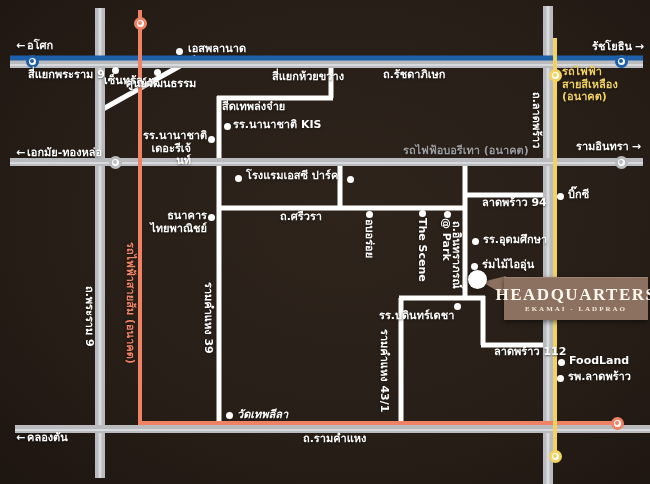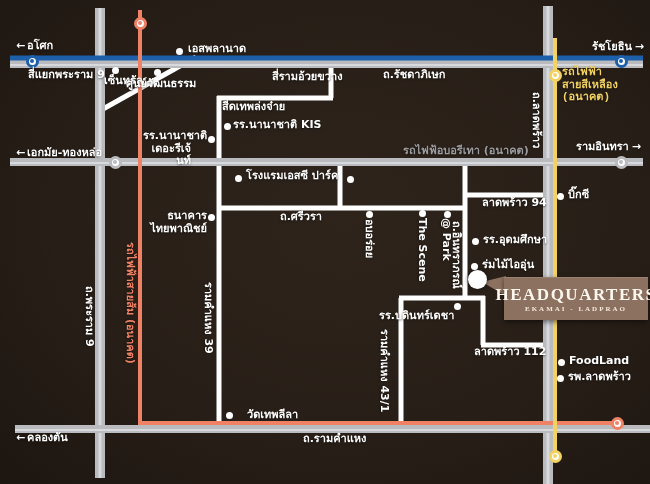--- a/index.html
+++ b/index.html
@@ -137,23 +137,23 @@
     </div>
     <div class="terminal t-orange" style="left: 610.5px; top: 416.5px;">
       <span class="core"></span>
     </div>
     <div class="lbl" style="left: 16px; top: 40px;"><span class="arrow">← </span><span>อโศก</span></div>
     <div class="lbl" style="left: 188px; top: 43px;"><span>เอสพลานาด</span></div>
     <div class="lbl" style="left: 592px; top: 41px;"><span>รัชโยธิน</span><span class="arrow"> →</span></div>
     <div class="lbl" style="left: 28px; top: 69px;"><span>สี่แยกพระราม 9</span></div>
     <div class="lbl" style="left: 104px; top: 75px;"><span>เซ็นทรัล</span></div>
     <div class="lbl" style="left: 126px; top: 78px;"><span>ศูนย์วัฒนธรรม</span></div>
-    <div class="lbl" style="left: 272px; top: 71px;"><span>สี่รามอ้วยขวาง</span></div>
+    <div class="lbl" style="left: 272px; top: 71px;"><span>สี่แยกห้วยขวาง</span></div>
     <div class="lbl" style="left: 383px; top: 69px;"><span>ถ.รัชดาภิเษก</span></div>
-    <div class="lbl yellow" style="left: 562px; top: 66px; font-family: Liberation Mono, monospace;"><span>รถไฟฟ้า
+    <div class="lbl yellow" style="left: 562px; top: 66px;"><span>รถไฟฟ้า
 สายสีเหลือง
 (อนาคต)</span></div>
     <div class="lbl" style="left: 222px; top: 101px;"><span>สี่ดเทพล่งจ๋าย</span></div>
     <div class="lbl" style="left: 233px; top: 119px;"><span>รร.นานาชาติ KIS</span></div>
     <div class="lbl right" style="left: 143px; top: 130px; width: 48px;"><span>รร.นานาชาติ
 เดอะรีเจ้นท์</span></div>
     <div class="lbl" style="left: 16px; top: 147px;"><span class="arrow">← </span><span>เอกมัย-ทองหล่อ</span></div>
     <div class="lbl gray" style="left: 403px; top: 145px;"><span>รถไฟฟ้อบอรีเทา (อนาคต)</span></div>
     <div class="lbl" style="left: 576px; top: 141px;"><span>รามอินทรา</span><span class="arrow"> →</span></div>
     <div class="lbl v" style="left: 542px; top: 92px;"><span>ถ.ลาดพร้าว</span></div>
@@ -167,22 +167,22 @@
     <div class="lbl v" style="left: 462px; top: 221px;"><span>ถ.อินทราภรณ์</span></div>
     <div class="lbl" style="left: 482px; top: 197px;"><span>ลาดพร้าว 94</span></div>
     <div class="lbl" style="left: 568px; top: 189px;"><span>บิ๊กซี</span></div>
     <div class="lbl" style="left: 483px; top: 234px;"><span>รร.อุดมศึกษา</span></div>
     <div class="lbl" style="left: 482px; top: 259px;"><span>ร่มไม้ไออุ่น</span></div>
     <div class="lbl center" style="left: 379px; top: 310px; width: 96px;"><span>รร.บดินทร์เดชา</span></div>
     <div class="lbl v" style="left: 95px; top: 286px;"><span>ถ.พระราม 9</span></div>
     <div class="lbl v orange" style="left: 136px; top: 242px;"><span>รถไฟฟ้าสายส้ม (อนาคต)</span></div>
     <div class="lbl v" style="left: 214px; top: 282px;"><span>รามคำแหง 39</span></div>
     <div class="lbl v" style="left: 390px; top: 329px;"><span>รามคำแหง 43/1</span></div>
-    <div class="lbl" style="left: 247px; top: 409px;"><span>วัดเทพลีลา</span></div>
-    <div class="lbl" style="left: 474px; top: 346px;"><span>ลาดพร้าว 112</span></div>
+    <div class="lbl" style="left: 237px; top: 409px; font-style: italic;"><span>วัดเทพลีลา</span></div>
+    <div class="lbl" style="left: 494px; top: 346px;"><span>ลาดพร้าว 112</span></div>
     <div class="lbl" style="left: 569px; top: 355px;"><span>FoodLand</span></div>
     <div class="lbl" style="left: 568px; top: 371px;"><span>รพ.ลาดพร้าว</span></div>
     <div class="lbl" style="left: 303px; top: 433px;"><span>ถ.รามคำแหง</span></div>
     <div class="lbl" style="left: 16px; top: 432px;"><span class="arrow">← </span><span>คลองตัน</span></div>
     <div id="hq-box">
     <div id="hq-title">HEADQUARTERS</div>
     <div id="hq-subtitle">EKAMAI - LADPRAO</div>
   </div>
 </div>
 

